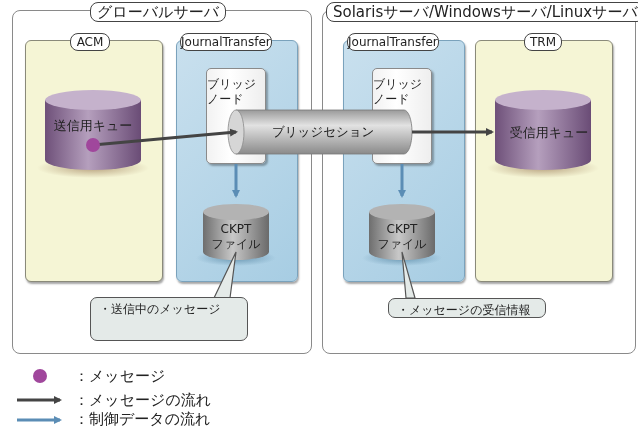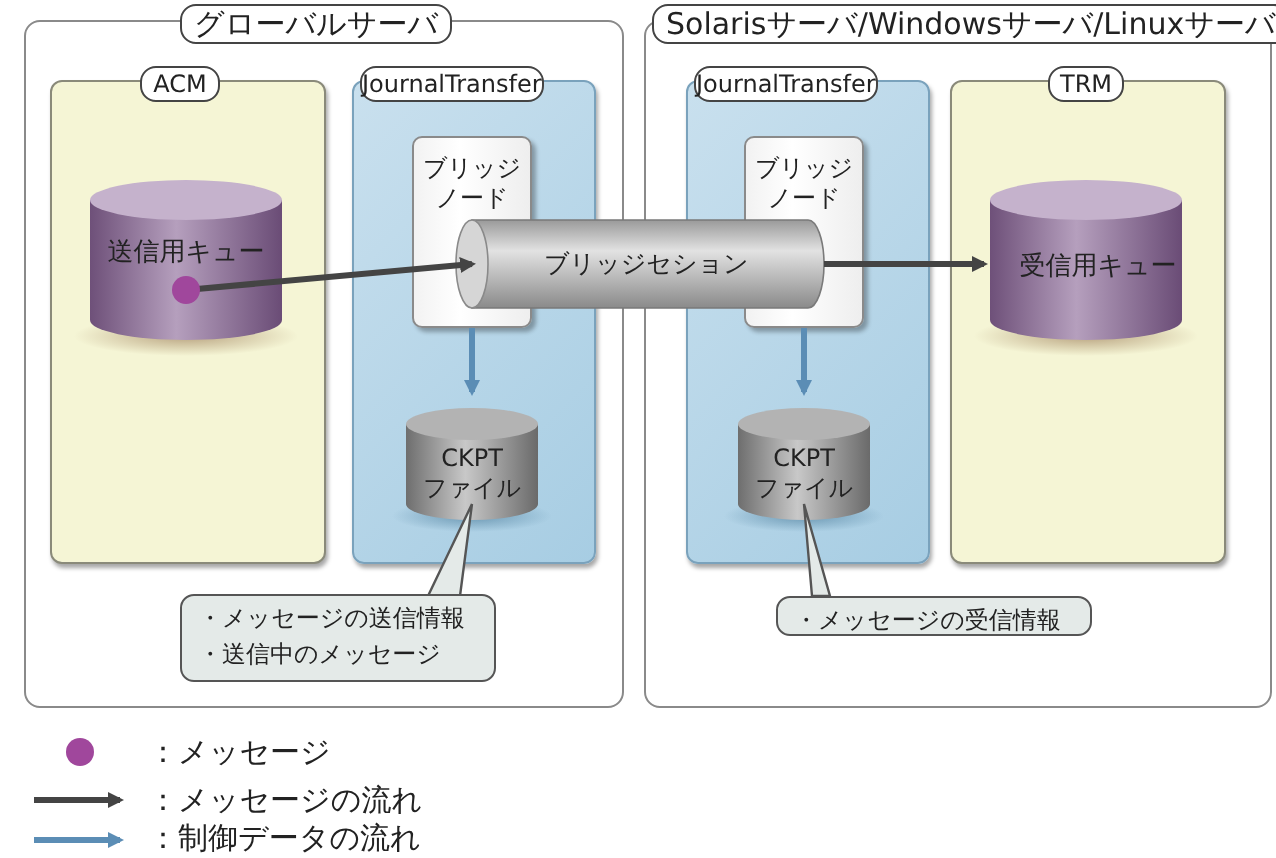--- a/index.html
+++ b/index.html
@@ -9,21 +9,21 @@
   .server { position:absolute; border:1.5px solid #8a8a8a; border-radius:8px; background:#fff; }
   .tag { position:absolute; background:#fff; border:1.5px solid #444; border-radius:8px;
          font-size:12px; line-height:16px; padding:0 0; white-space:nowrap; text-align:center; }
   .tag.big { font-size:15px; line-height:18px; padding:0 6px; }
   .panel { position:absolute; border:1px solid #8a8a7a; border-radius:6px;
            box-shadow:1px 2px 2px rgba(0,0,0,0.35); }
   .panel.yellow { background:#f5f5d5; }
   .panel.blue { background:linear-gradient(135deg,#c9e0ee 0%,#a7cde3 100%); border-color:#7aa2bc; }
   .node { position:absolute; background:linear-gradient(90deg,#f2f2f2,#ffffff 40%,#eeeeee);
           border:1px solid #8a8a8a; border-radius:5px; box-shadow:2px 2px 2px rgba(0,0,0,0.3);
-          font-size:12px; line-height:15px; text-align:center; padding-top:8px; box-sizing:border-box; }
+          font-size:12px; line-height:15px; text-align:left; padding-top:8px; box-sizing:border-box; }
   .cyl-label { position:absolute; width:100%; text-align:center; font-size:13px; }
   .callout { position:absolute; background:#e4eae8; border:1.5px solid #555; border-radius:7px;
              font-size:12px; line-height:18px; padding:2px 8px; box-sizing:border-box; white-space:nowrap; }
   .legend-text { position:absolute; font-size:15px; line-height:16px; white-space:nowrap; }
 </style>
 </head>
 <body>
 
 <div class="server" style="left:12px;top:10px;width:298px;height:342px;"></div>
 <div class="tag big" style="left:90px;top:2px;">グローバルサーバ</div>
@@ -138,21 +138,20 @@
 <div class="abs" style="left:203px;top:222px;width:66px;text-align:center;font-size:12px;line-height:15px;">
   <div>CKPT</div>
   <div>ファイル</div>
 </div>
 <div class="abs" style="left:369px;top:222px;width:66px;text-align:center;font-size:12px;line-height:15px;">
   <div>CKPT</div>
   <div>ファイル</div>
 </div>
 
 <div class="callout" style="left:90px;top:297px;width:158px;height:44px;">
-  <div>・メッセージの送信情報</div>
   <div>・送信中のメッセージ</div>
 </div>
 <div class="callout" style="left:388px;top:298px;width:158px;height:20px;">
   <div>・メッセージの受信情報</div>
 </div>
 
 <div class="legend-text" style="left:74px;top:368px;">：メッセージ</div>
 <div class="legend-text" style="left:74px;top:392px;">：メッセージの流れ</div>
 <div class="legend-text" style="left:74px;top:411px;">：制御データの流れ</div>
 

